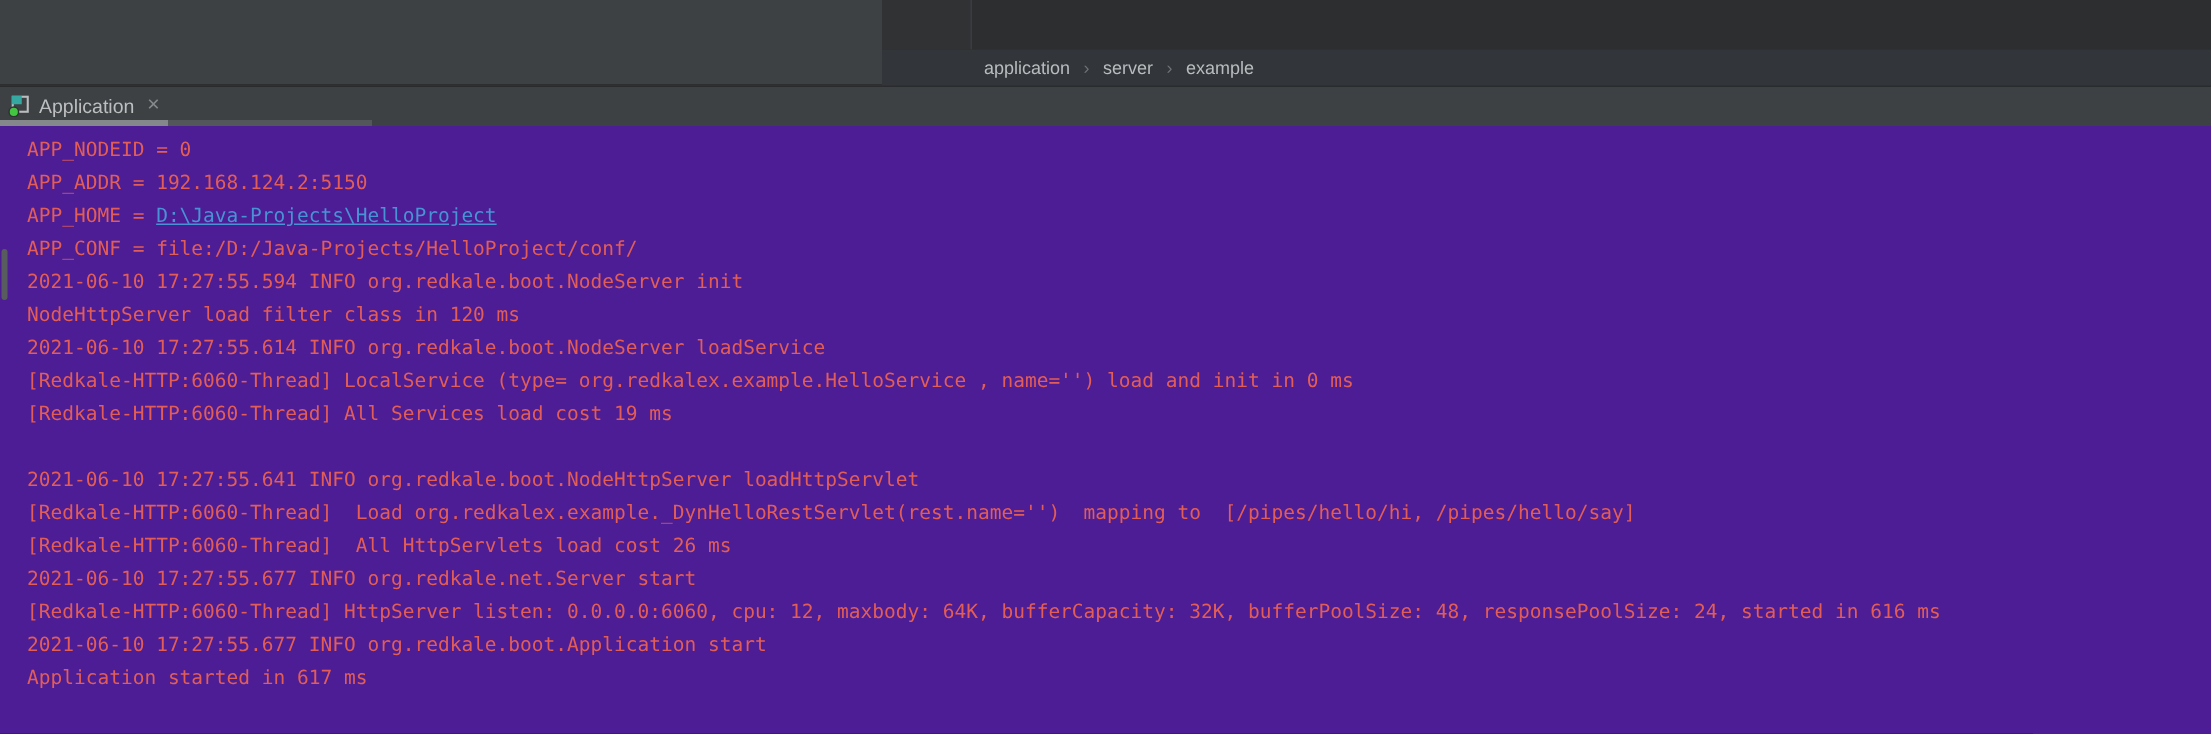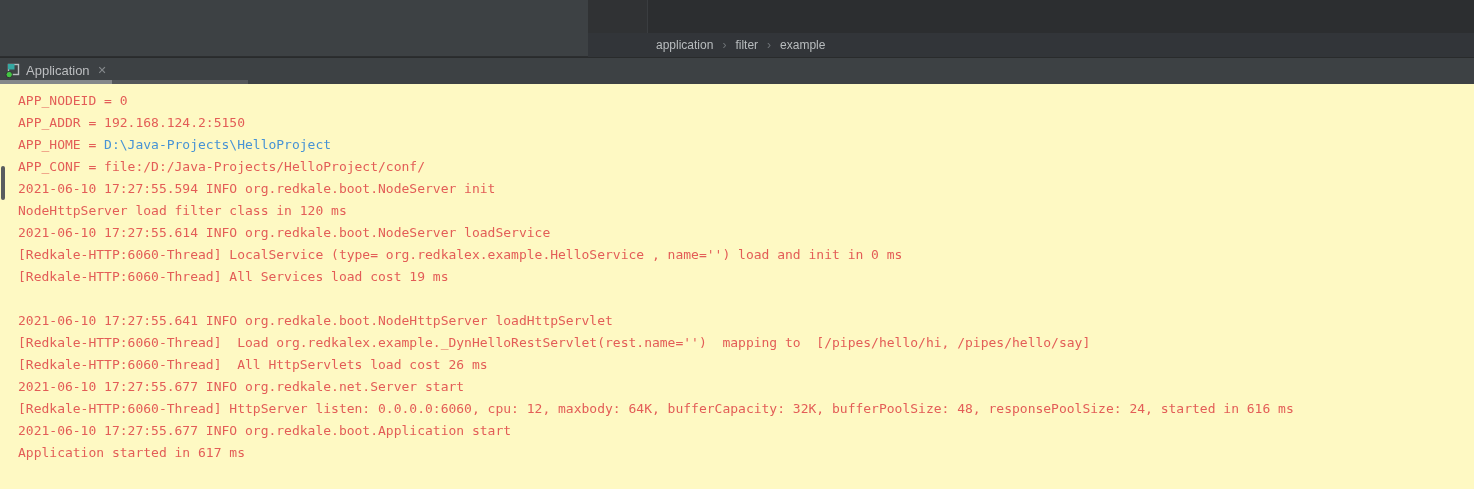--- a/index.html
+++ b/index.html
@@ -28,44 +28,44 @@
   .tab-label { color:#bcbec0; font-size:13px; margin-left:5px; }
   .tab-close { color:#85898c; font-size:11px; margin-left:8px; line-height:1; }
   .run-icon { width:16px; height:16px; display:inline-block; }
   .tab-underline-bright { position:absolute; left:0; bottom:0; width:112px; height:4px;
                           background:#85888a; }
   .tab-underline-dim { position:absolute; left:112px; bottom:0; width:136px; height:4px;
                        background:#54575a; }
 
   
   .console { position:absolute; left:0; top:84px; width:1474px; height:405px;
-             background:#fef9c3; }
+             background:#4c1d95; }
   .console-lines { position:absolute; left:18px; top:6px;
                    font-family:"DejaVu Sans Mono","Liberation Mono",monospace;
                    font-size:13px; line-height:22px; white-space:pre; }
   .seg-err  { color:#e35d57; }
-  .seg-link { color:#4793d5; cursor:pointer; }
+  .seg-link { color:#4793d5; text-decoration:underline; cursor:pointer; }
   .console-scroll-thumb { position:absolute; left:1px; top:82px; width:4px; height:34px;
                           background:#595c5f; border-radius:2px; }
 </style>
 </head>
 <body>
 
 <div class="screen">
 
   <div class="top-left-panel"></div>
 
   <div class="editor-strip">
     <div class="editor-gutter"></div>
   </div>
 
   <div class="breadcrumb-bar" id="breadcrumb-bar">
       <span class="crumb">application</span>
       <span class="sep">›</span>
-      <span class="crumb">filter</span>
+      <span class="crumb">server</span>
       <span class="sep">›</span>
       <span class="crumb">example</span>
     </div>
 
   <div class="tab-bar">
     <div class="tab">
       <span class="run-icon">
         <svg width="16" height="16" viewBox="0 0 16 16">
           <rect x="3.5" y="2.5" width="10" height="10" fill="none" stroke="#b9bdbf" stroke-width="1.4"></rect>
           <rect x="3" y="2" width="6.5" height="5.5" fill="#35a8a2"></rect>

